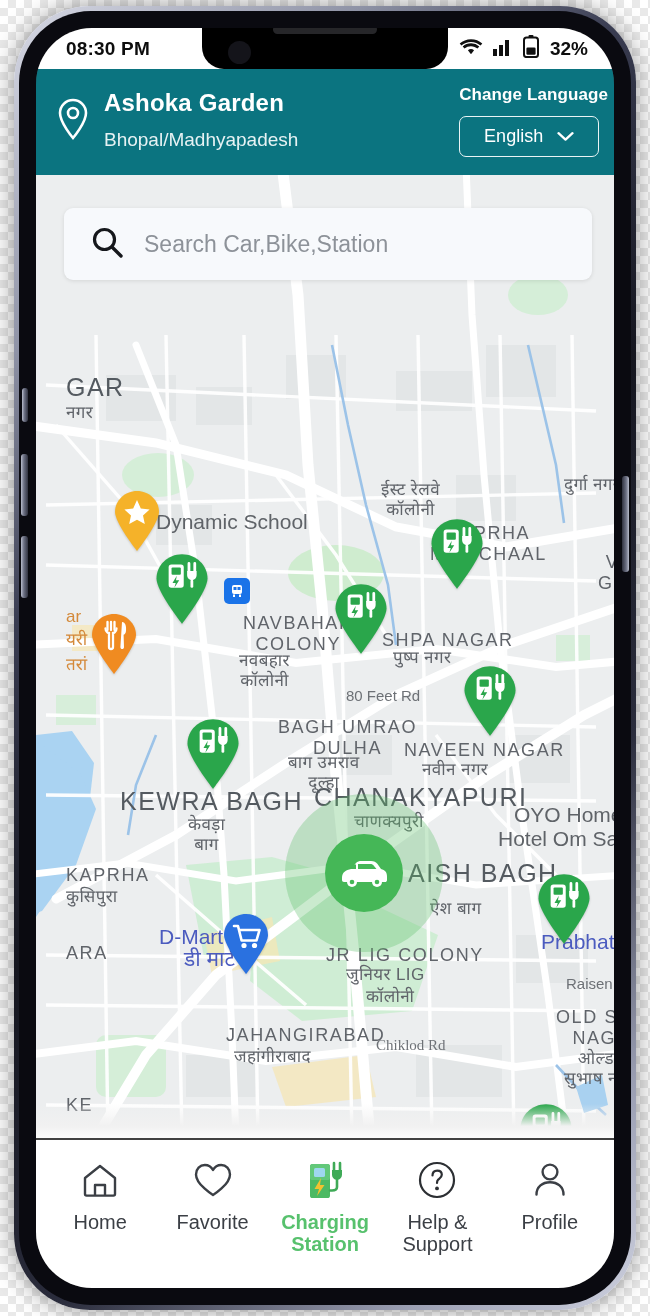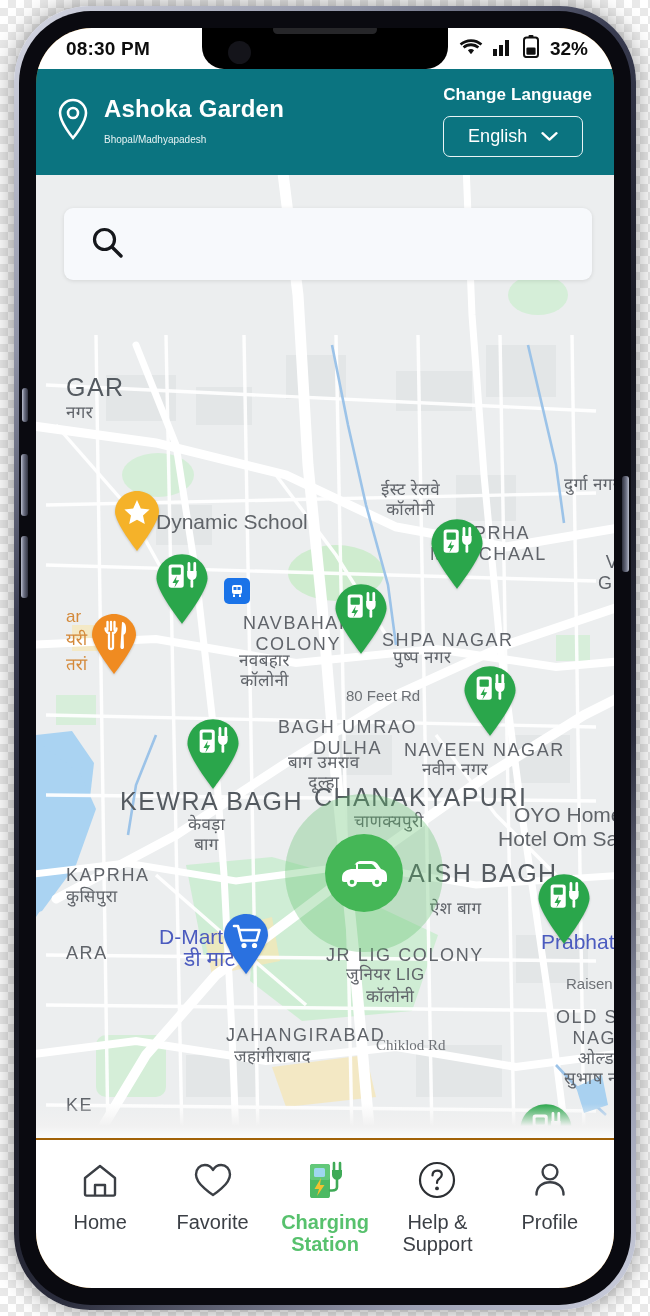--- a/index.html
+++ b/index.html
@@ -31,21 +31,21 @@
   .phone-mid {
     width: 100%; height: 100%;
     border-radius: 72px;
     background: #0a0a10;
     padding: 17px;
   }
   .screen {
     position: relative;
     width: 100%; height: 100%;
     border-radius: 56px;
-    background: #a16207;
+    background: #404040;
     overflow: hidden;
   }
 
   .side-btn {
     position: absolute;
     background: linear-gradient(90deg,#b9bdcc,#6d7184 40%,#30323f);
     border-radius: 3px;
   }
   .btn-silent { left: 8px;  top: 382px; width: 6px; height: 34px; }
   .btn-volup  { left: 7px;  top: 448px; width: 7px; height: 62px; }
@@ -81,30 +81,30 @@
     padding: 0 26px 0 30px;
   }
   .clock { font-size: 19px; font-weight: bold; color: #0d0d0d; letter-spacing: .2px; }
   .status-right { display: flex; align-items: center; gap: 9px; }
   .batt-pct { font-size: 19px; font-weight: bold; color: #0d0d0d; margin-left: 2px; }
 
   
   .header {
     position: relative; z-index: 40;
     background: #0b7480;
-    padding: 14px 22px 16px 18px;
+    padding: 14px 6px 16px 18px;
     display: flex; align-items: center; justify-content: space-between;
     min-height: 106px;
   }
   .loc-wrap { display: flex; align-items: center; gap: 12px; }
   .loc-text .loc-title {
     font-size: 24px; color: #ffffff; font-weight: 600; line-height: 1.15; letter-spacing: .2px;
   }
   .loc-text .loc-sub {
-    font-size: 10px; color: #e6f2f3; line-height: 1.35; margin-top: 10px;
+    font-size: 19px; color: #e6f2f3; line-height: 1.35; margin-top: 10px;
   }
   .lang-col { display: flex; flex-direction: column; align-items: flex-start; gap: 11px; }
   .lang-label { font-size: 17px; color: #ffffff; font-weight: bold; letter-spacing: .1px; }
   .lang-select {
     display: flex; align-items: center; justify-content: center; gap: 14px;
     border: 1.6px solid #e9f4f5; border-radius: 7px;
     padding: 9px 17px; min-width: 140px;
   }
   .lang-select span { font-size: 18px; color: #ffffff; }
 
@@ -356,20 +356,21 @@
           <path d="M540 912 L566 900 L572 930 L548 938 Z" fill="#a9d1f0"></path>
         </svg>
 
         <div class="searchbar">
           <span>
             <svg width="34" height="34" viewBox="0 0 34 34">
                 <circle cx="14.5" cy="14.5" r="10" fill="none" stroke="#16181c" stroke-width="3.2"></circle>
                 <path d="M22 22 L31 31" stroke="#16181c" stroke-width="3.4" stroke-linecap="round"></path>
               </svg>
           </span>
+          <span class="search-placeholder">Search Car,Bike,Station</span>
         </div>
 
         <div class="transit-badge">
           <svg width="16" height="16" viewBox="0 0 16 16">
               <rect x="3" y="2" width="10" height="9" rx="2" fill="#fff"></rect>
               <rect x="4.5" y="4" width="3" height="3" fill="#1a73e8"></rect>
               <rect x="8.5" y="4" width="3" height="3" fill="#1a73e8"></rect>
               <rect x="4" y="11.5" width="2" height="2.5" fill="#fff"></rect>
               <rect x="10" y="11.5" width="2" height="2.5" fill="#fff"></rect>
             </svg>

